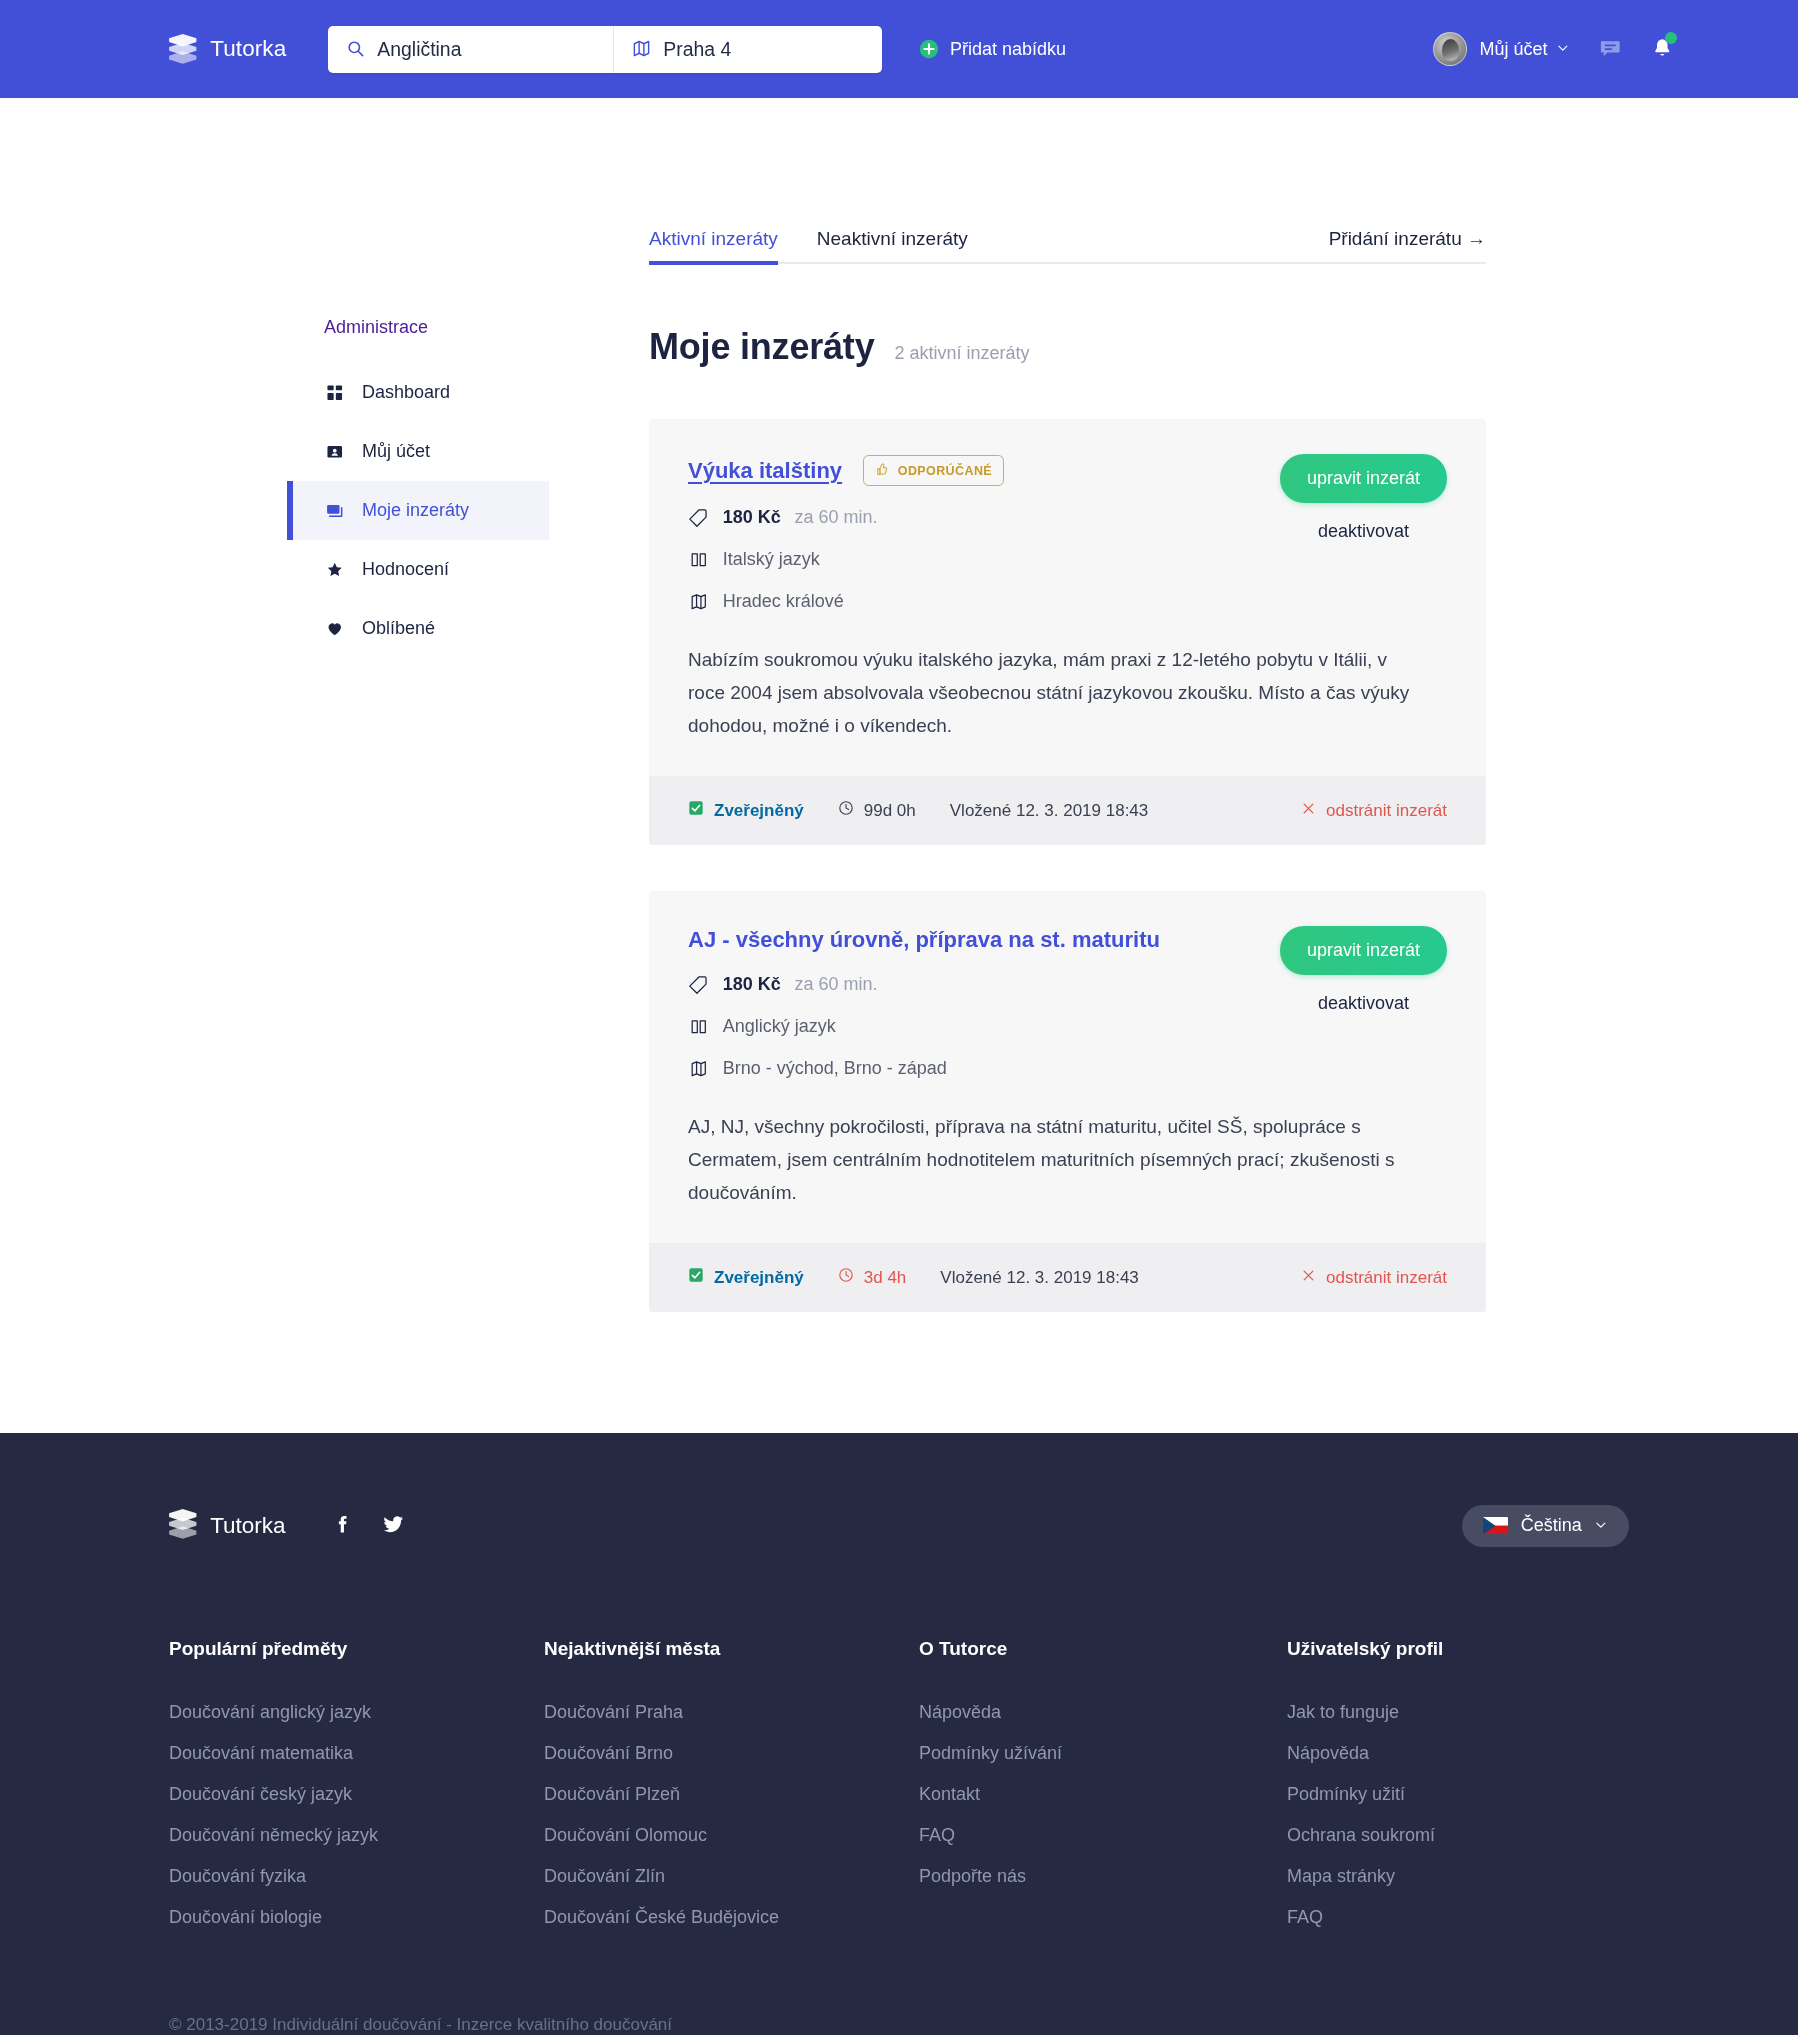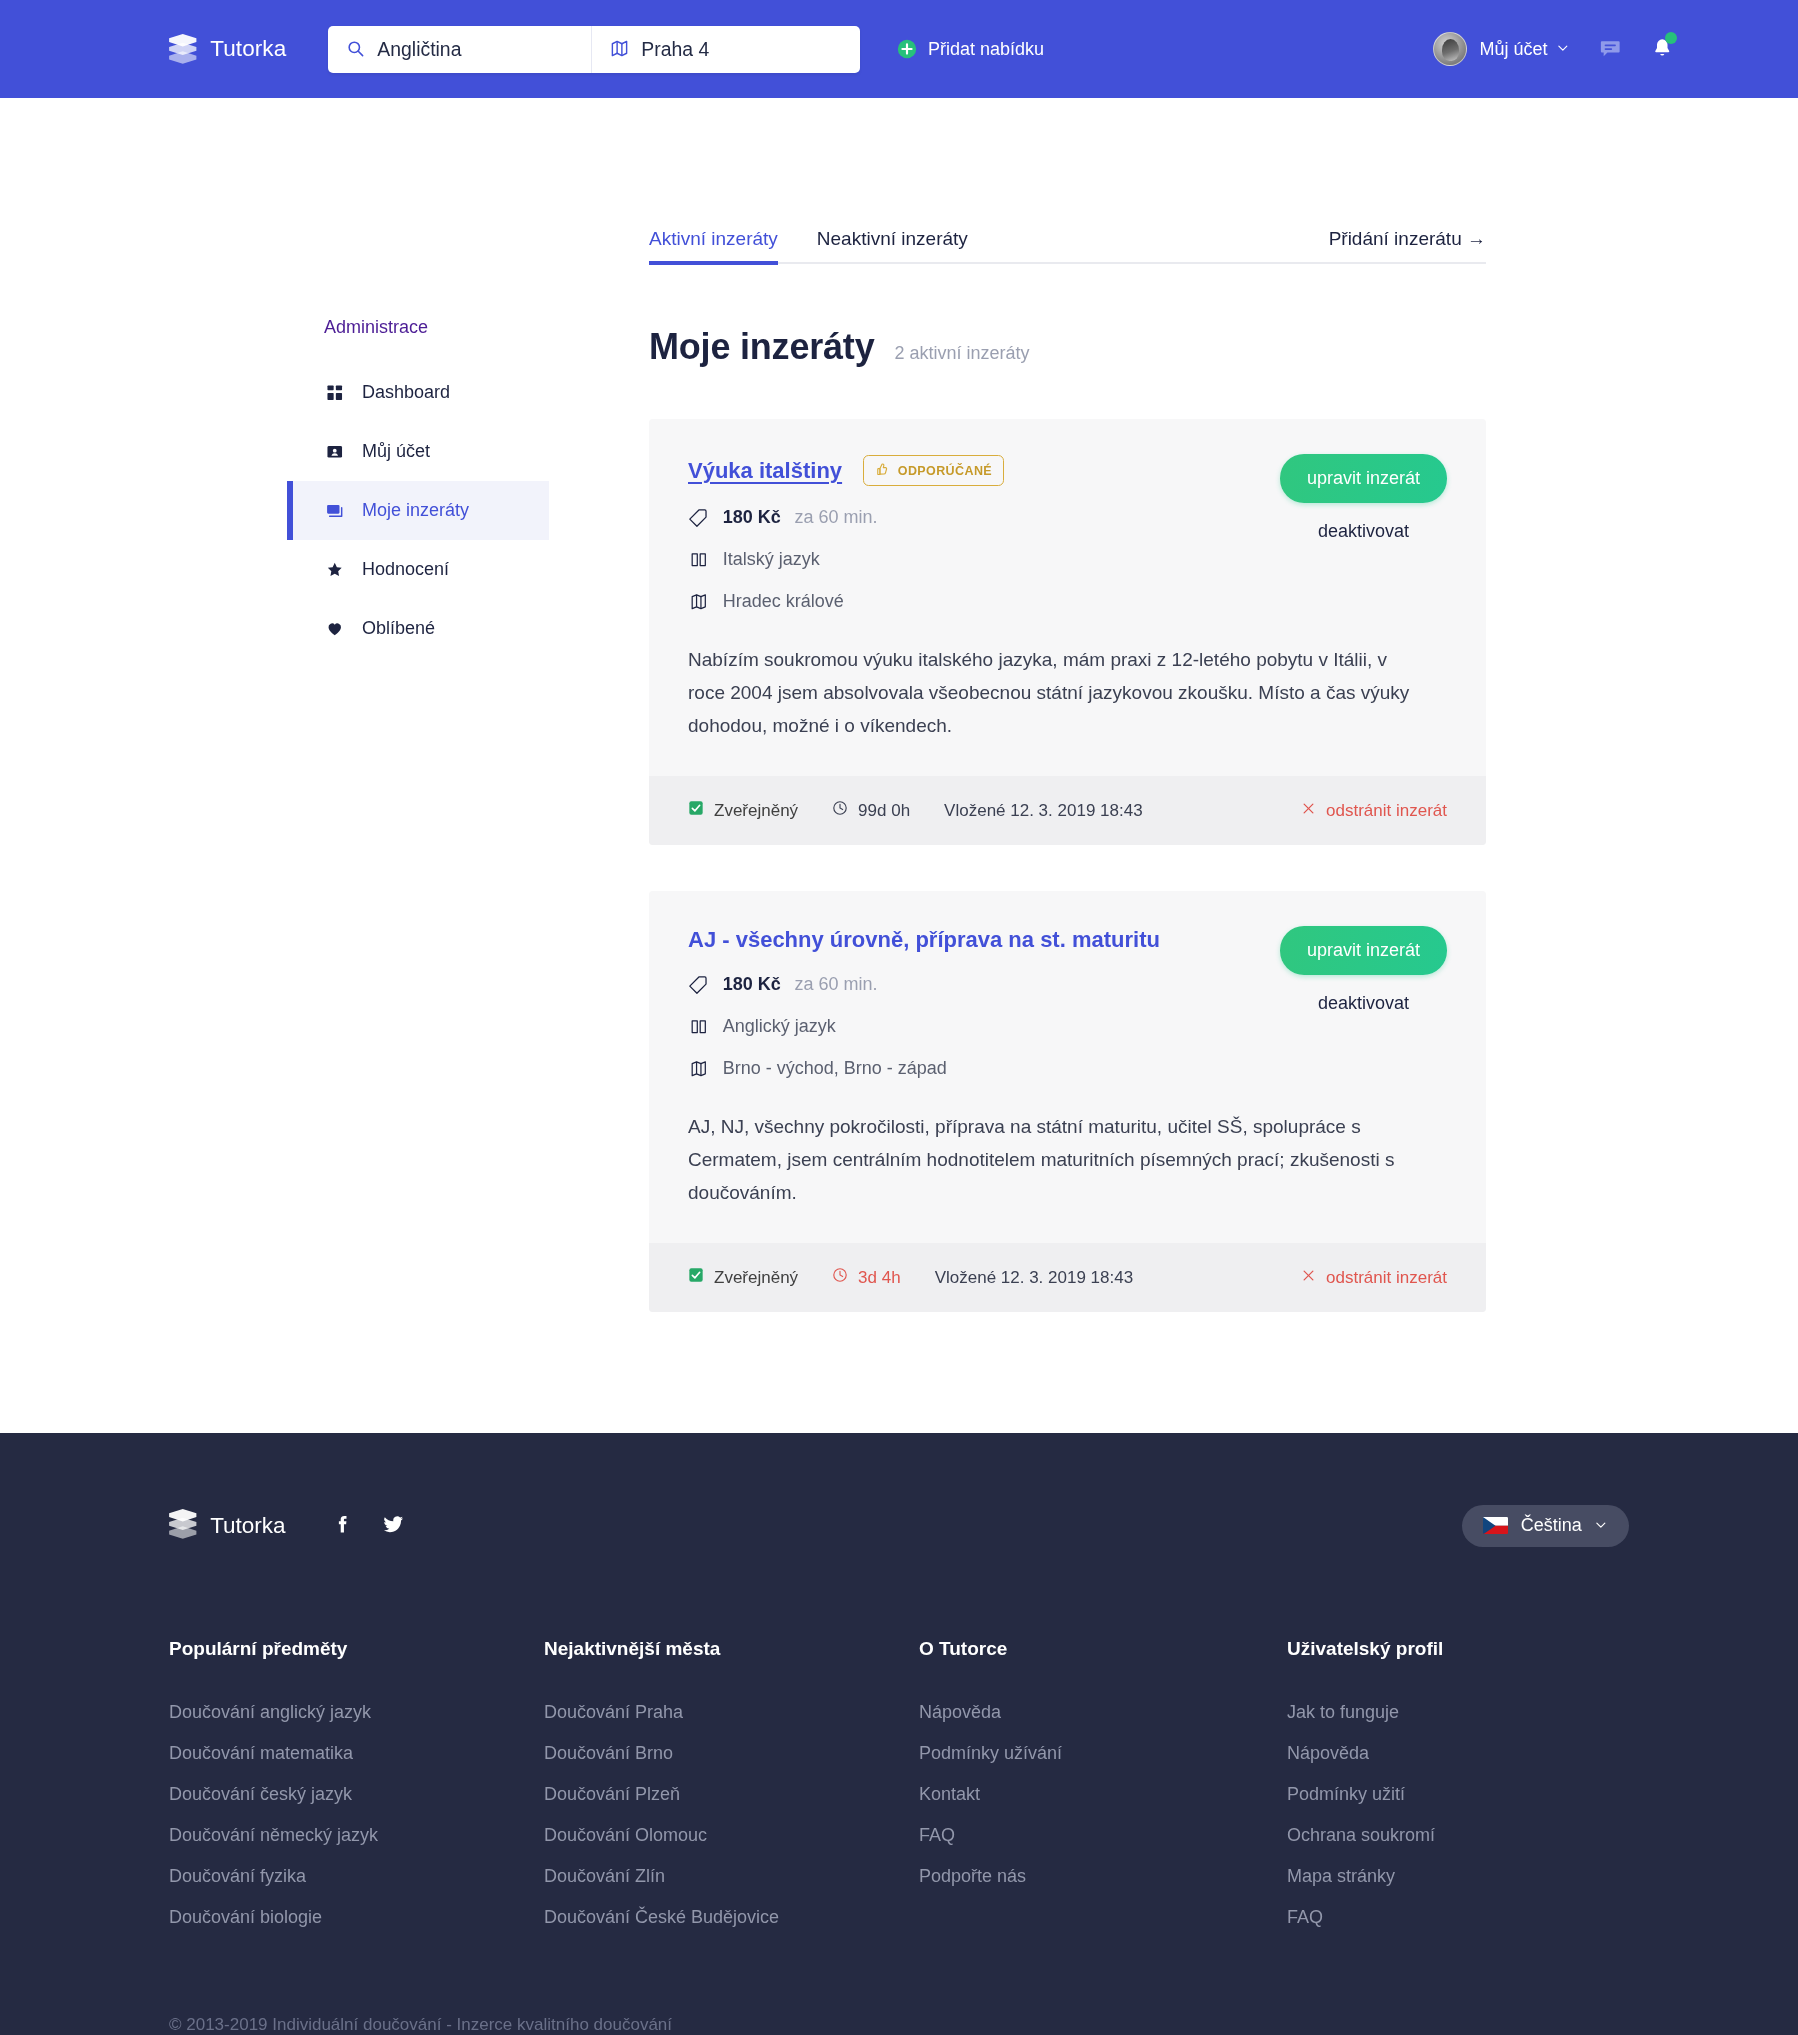--- a/index.html
+++ b/index.html
@@ -32,21 +32,21 @@
     border-radius: 5px;
     height: 47px;
     box-shadow: 0 1.2px 3.1px rgba(0,0,0,.07);
     overflow: hidden;
   }
   .search-field {
     display: flex; align-items: center; gap: 12.5px;
     padding: 0 17.5px;
     height: 100%;
   }
-  .search-field.first { width: 264px; border-right: 1.2px solid #e6e8f3; }
+  .search-field.first { width: 286px; border-right: 1.2px solid #e6e8f3; }
   .search-field.second { width: 268px; }
   .search-ico { flex: 0 0 auto; display: block; }
   .search-val {
     font-size: 19.4px; color: #242b45; font-weight: 400; white-space: nowrap;
   }
 
   .add-offer {
     display: flex; align-items: flex-start; gap: 10.6px;
     margin-left: 37px;
     color: #ffffff; font-size: 18px; font-weight: 400;
@@ -186,21 +186,21 @@
   }
 
   .card-foot {
     background: #efeff1;
     height: 69px;
     display: flex; align-items: center;
     padding: 0 39px;
     font-size: 17px; color: #3b4052;
   }
   .foot-item { display: flex; align-items: center; gap: 10px; margin-right: 34px; white-space: nowrap; }
-  .foot-pub { color: #404040; font-weight: 400; }
+  .foot-pub { color: #0369a1; font-weight: 700; }
   .foot-time.warn { color: #e0564f; }
   .foot-del {
     margin-left: auto; display: flex; align-items: flex-start; gap: 10px;
     color: #e0564f; cursor: pointer; white-space: nowrap;
   }
 
   
   .footer { background: #252a42; padding: 55px 0 0 0; width: 1798px; }
   .footer-inner { padding: 0 169px; }
   .footer-top { display: flex; align-items: center; height: 75px; }

